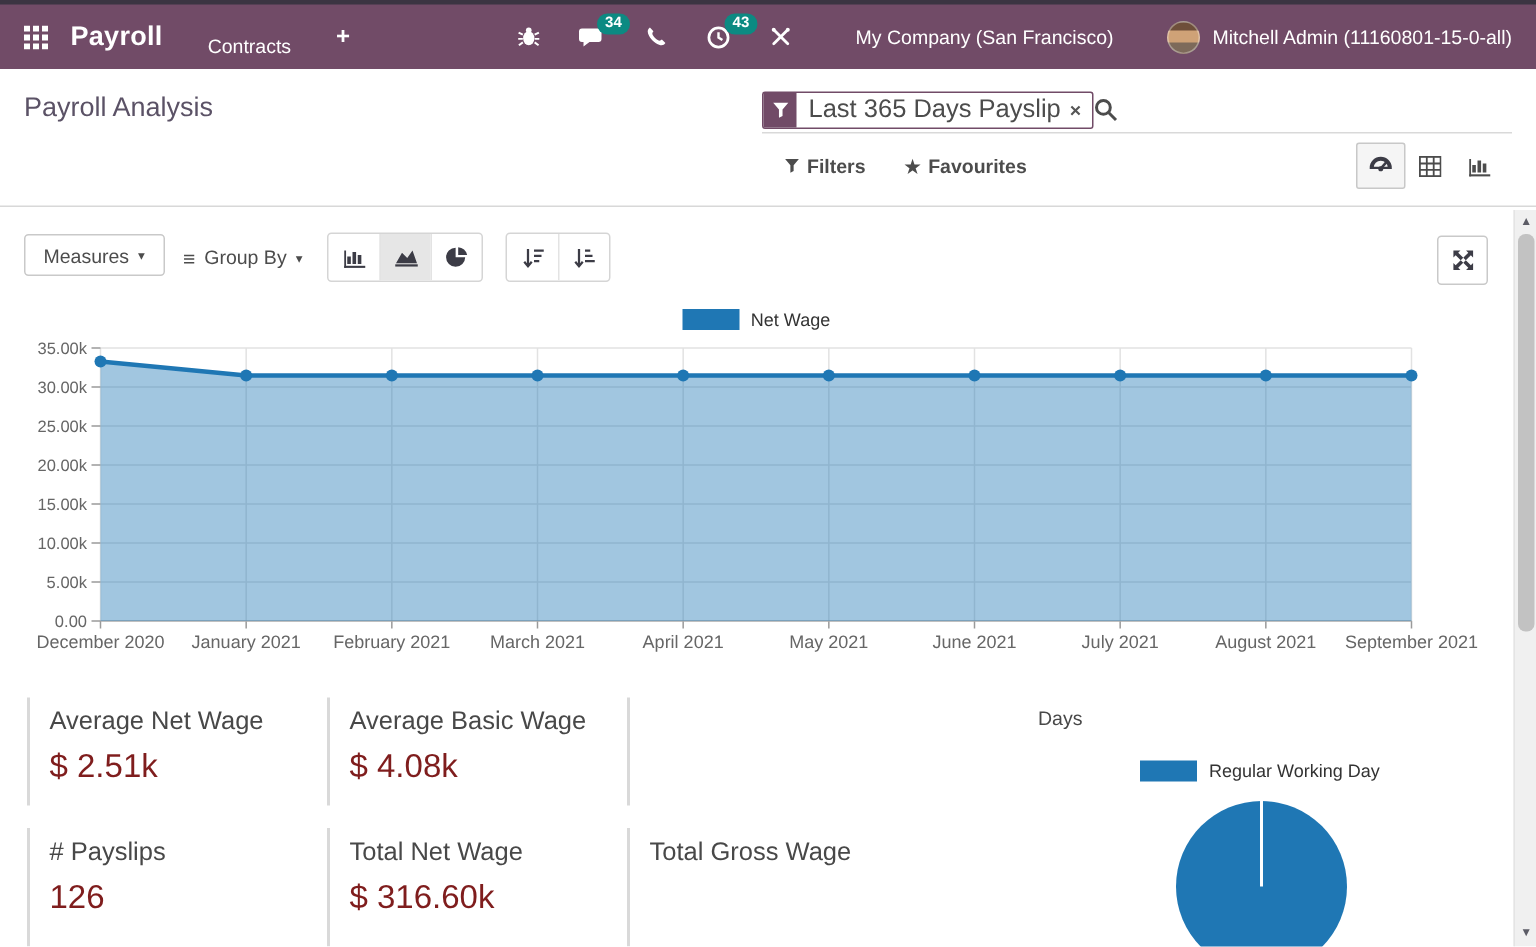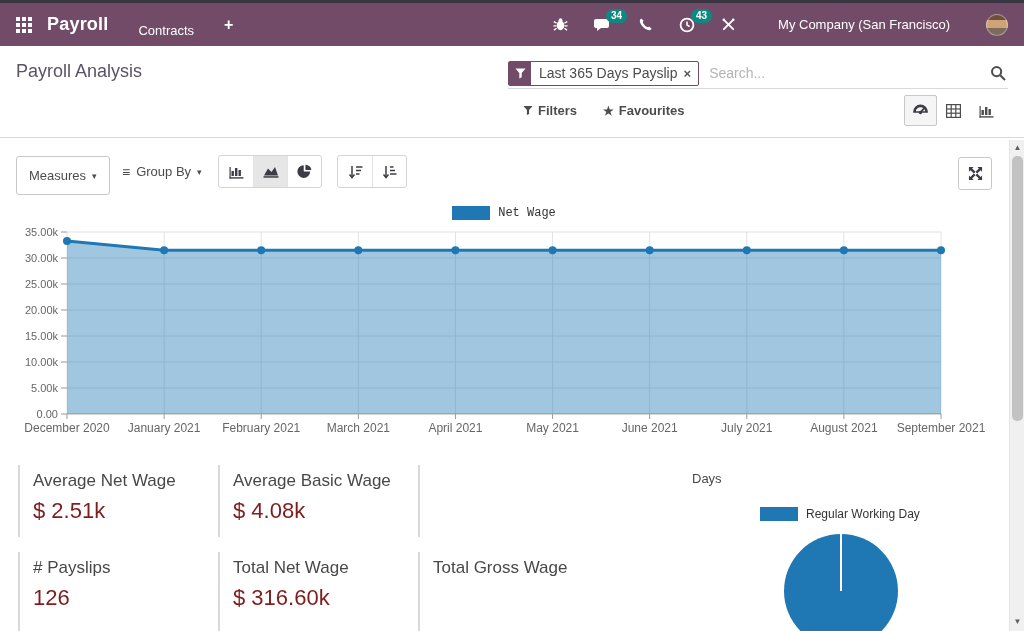--- a/index.html
+++ b/index.html
@@ -35,50 +35,50 @@
   .page-title { position:absolute; left:16px; top:61px; font-size:18px; color:#5b5266; }
   .search-box {
     position:absolute; left:508px; top:58px; width:500px; height:31px;
     border-bottom:1px solid #d9d9d9; display:flex; align-items:center;
   }
   .facet {
     display:flex; align-items:stretch; border:1px solid #714B67; height:25px;
     border-radius:2px; background:#fff;
   }
   .facet-ico { width:22px; background:#714B67; display:flex; align-items:center; justify-content:center; }
-  .facet-text { font-size:14px; color:#4c4c4c; padding:0 6px 0 8px; display:flex; align-items:center; }
+  .facet-text { font-size:17px; color:#4c4c4c; padding:0 6px 0 8px; display:flex; align-items:center; }
   .facet-x { font-size:13px; color:#555; padding:0 7px 0 0; display:flex; align-items:center; cursor:pointer; font-weight:bold;}
   .search-input {
     border:none; outline:none; flex:1; font-size:14px; margin-left:8px;
     font-family:"Liberation Sans", sans-serif; color:#4c4c4c; background:transparent;
   }
   .search-input::placeholder { color:#b4b4b4; }
   .filters-row { position:absolute; left:523px; top:103px; display:flex; align-items:center; font-size:13px; font-weight:bold; color:#4c4c4c; }
   .filters-item { display:flex; align-items:center; cursor:pointer; margin-right:26px; }
   .filters-item .star { font-size:12px; margin-right:5px; color:#4c4c4c; }
   .switcher { position:absolute; left:904px; top:95px; display:flex; }
   .sw-btn { width:33px; height:31px; display:flex; align-items:center; justify-content:center; cursor:pointer; }
   .sw-btn.active { border:1px solid #c8c8c8; background:#f5f5f5; border-radius:2px; }
   .header-divider { position:absolute; left:0; top:137px; width:1024px; height:1px; background:#d8d8d8; }
   
   .btn {
-    position:absolute; height:39px; border:1px solid #c9c9c9; border-radius:3px; background:#fff;
+    position:absolute; height:28px; border:1px solid #c9c9c9; border-radius:3px; background:#fff;
     font-size:13px; color:#4c4c4c; display:flex; align-items:center; padding:0 12px; cursor:pointer;
   }
   .caret { font-size:9px; margin-left:6px; color:#4c4c4c; }
   .groupby { position:absolute; left:122px; top:156px; height:31px; display:flex; align-items:center; font-size:13px; color:#4c4c4c; cursor:pointer; }
   .groupby .bars { font-size:14px; margin-right:6px; }
   .btn-group { position:absolute; top:155px; display:flex; border:1px solid #d5d5d5; border-radius:3px; overflow:hidden; background:#fff; }
   .bg-btn { width:34px; height:31px; display:flex; align-items:center; justify-content:center; cursor:pointer; border-left:1px solid #e3e3e3; }
   .bg-btn:first-child { border-left:none; }
   .bg-btn.active { background:#e6e6e6; }
   .expand-btn { position:absolute; left:958px; top:157px; width:34px; height:33px; }
   .expand-btn { justify-content:center; padding:0; }
   
-  .chart-legend { position:absolute; left:67px; top:206px; width:874px; display:flex; justify-content:center; align-items:flex-start; cursor:pointer;font-family:Liberation Mono, monospace; }
+  .chart-legend { position:absolute; left:67px; top:206px; width:874px; display:flex; justify-content:center; align-items:flex-start; cursor:pointer; }
   .legend-swatch { width:38px; height:14px; margin-right:8px; }
   .legend-label { font-size:12px; color:#333; }
   #areaChart { position:absolute; left:0; top:195px; }
   
   .card { position:absolute; width:190px; height:72px; border-left:2px solid #d9d9d9; padding:6px 0 0 13px; }
   .card-label { font-size:17px; color:#484848; }
   .card-value { font-size:22px; color:#7f1d1d; margin-top:7px; }
   .days-header { position:absolute; left:692px; top:471px; font-size:13px; color:#484848; }
   .pie-legend { position:absolute; left:760px; top:507px; display:flex; align-items:center; cursor:pointer; }
   #pieChart { position:absolute; left:781px; top:531px; }
@@ -151,36 +151,36 @@
     <span class="nav-ico">
       <svg width="15" height="15" viewBox="0 0 16 16" stroke="#fff" stroke-width="2" stroke-linecap="round">
         <line x1="3" y1="3" x2="13" y2="13"></line>
           <line x1="13" y1="3" x2="3" y2="13"></line>
         <circle cx="3" cy="3" r="1.4" fill="#fff" stroke="none"></circle>
           <circle cx="13" cy="3" r="1.4" fill="#fff" stroke="none"></circle>
       </svg>
     </span>
     <span class="company">My Company (San Francisco)</span>
     <span class="avatar"></span>
+    <span class="username">Mitchell Admin (11160801-15-0-all)</span>
   </div>
 </div>
 
 <div class="page-title">Payroll Analysis</div>
 
 <div class="search-box">
   <div class="facet">
     <span class="facet-ico">
       <svg width="11" height="11" viewBox="0 0 12 12" fill="#fff">
           <path d="M0.5 0.5 h11 l-4.2 5 v4.6 l-2.6 1.4 v-6 z"></path>
         </svg>
     </span>
     <span class="facet-text">Last 365 Days Payslip</span>
     <span class="facet-x">×</span>
   </div>
-  <input class="search-input" placeholder="Search..." style="">
   <span style="margin-right:2px">
     <svg width="16" height="16" viewBox="0 0 16 16" fill="none" stroke="#4c4c4c" stroke-width="2">
       <circle cx="6.6" cy="6.6" r="4.6"></circle>
         <line x1="10.2" y1="10.2" x2="15" y2="15"></line>
     </svg>
   </span>
 </div>
 
 <div class="filters-row">
   <span class="filters-item">

